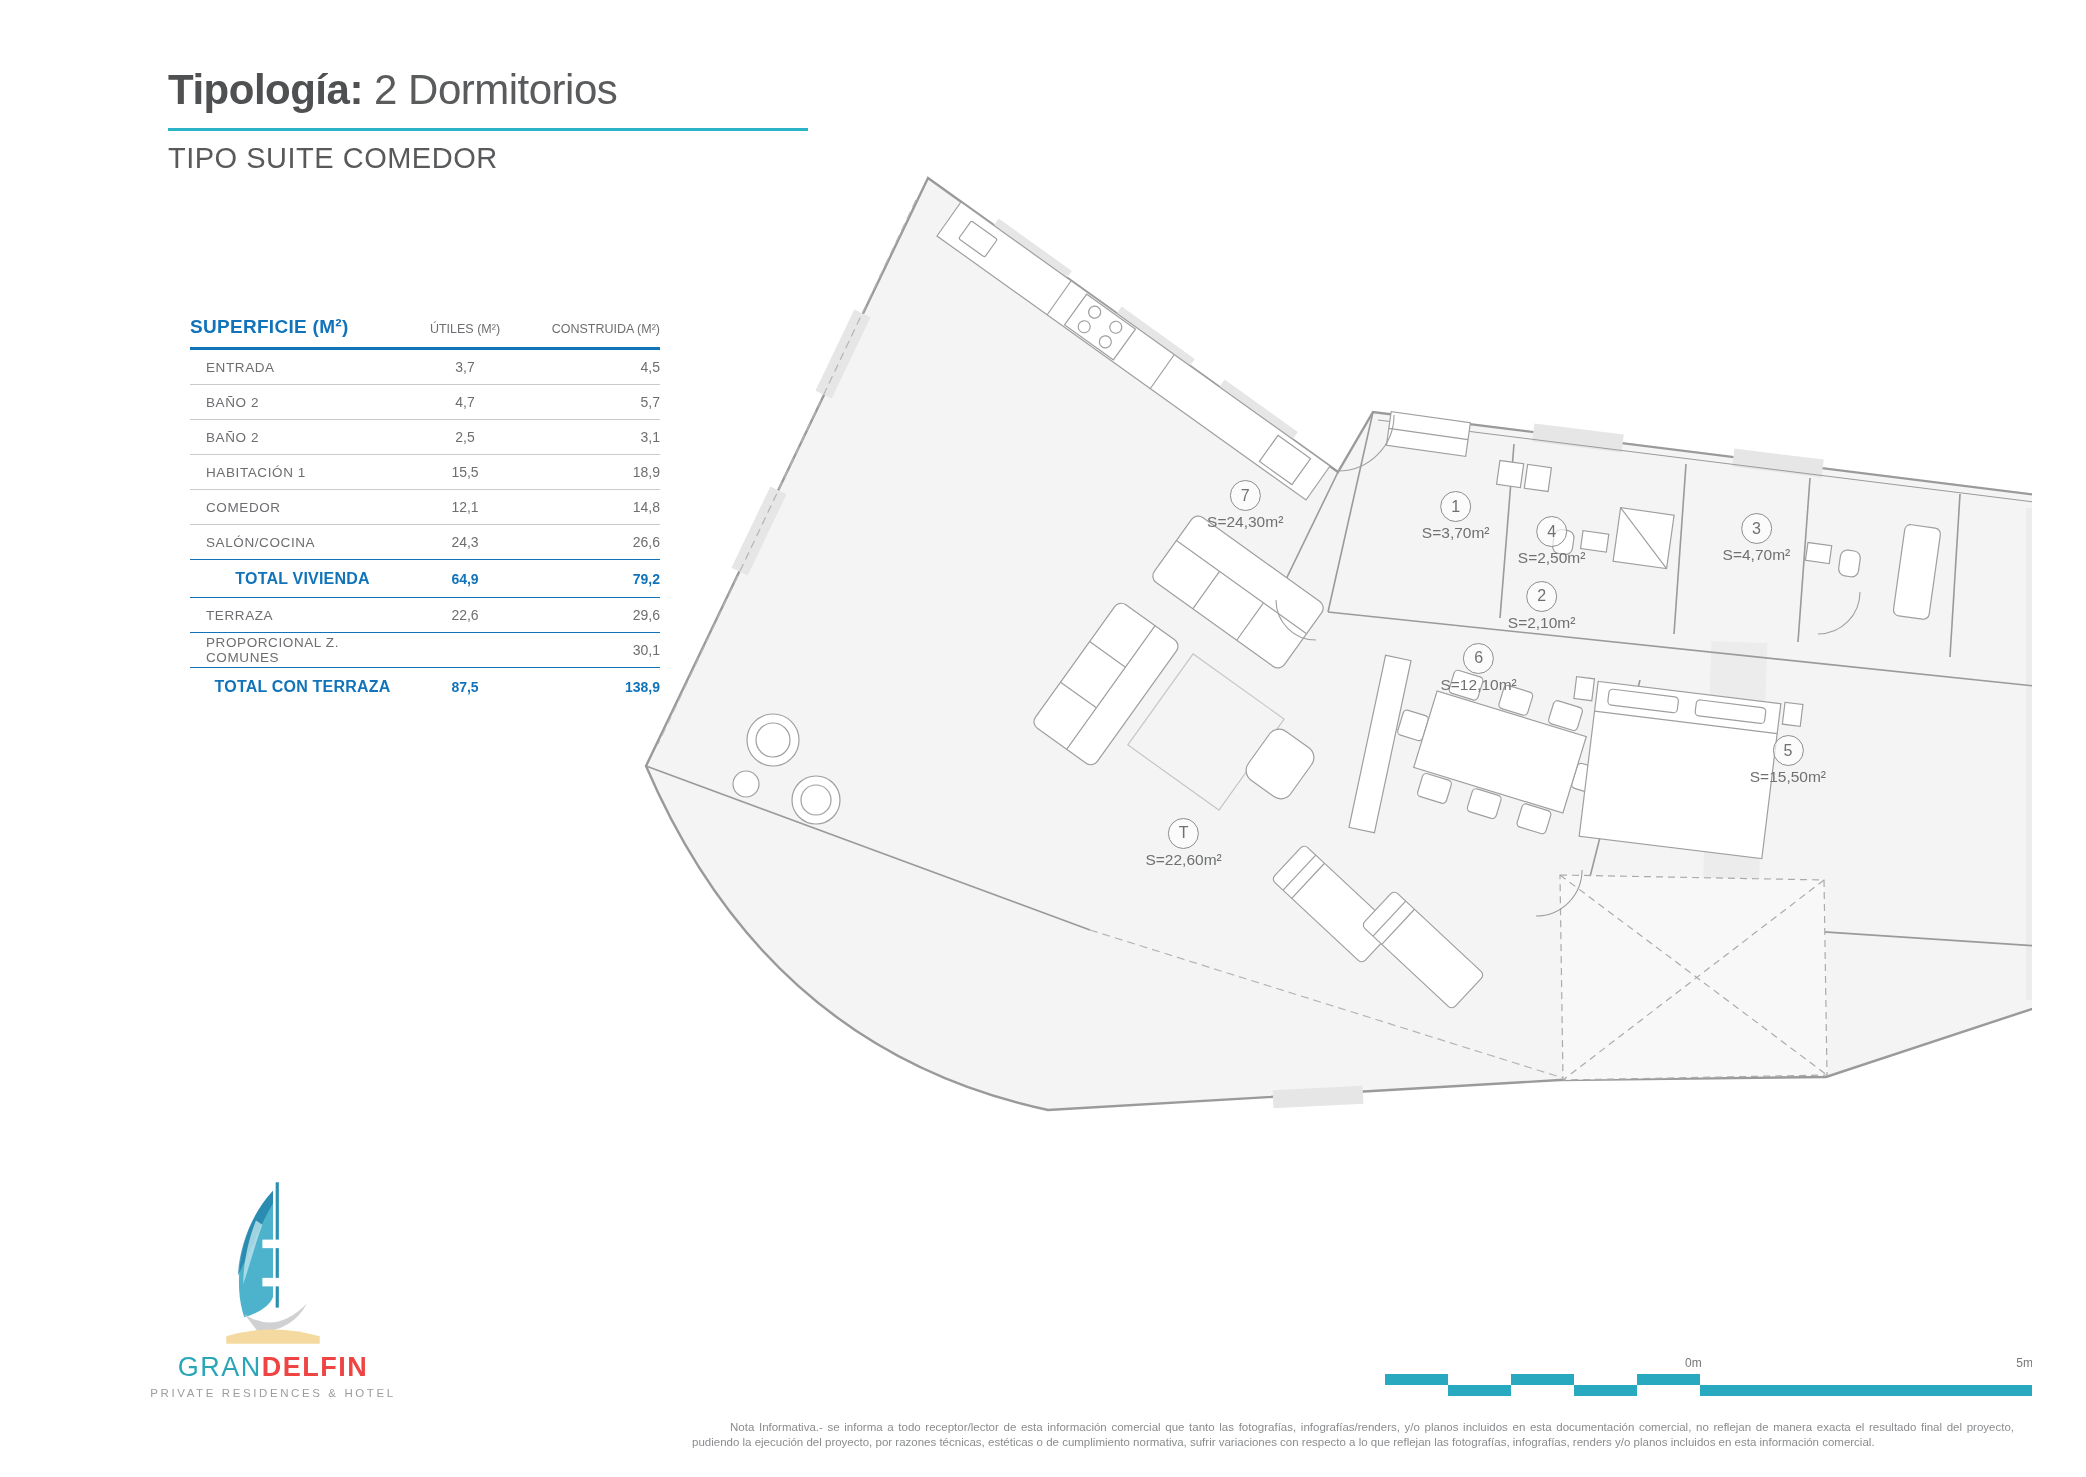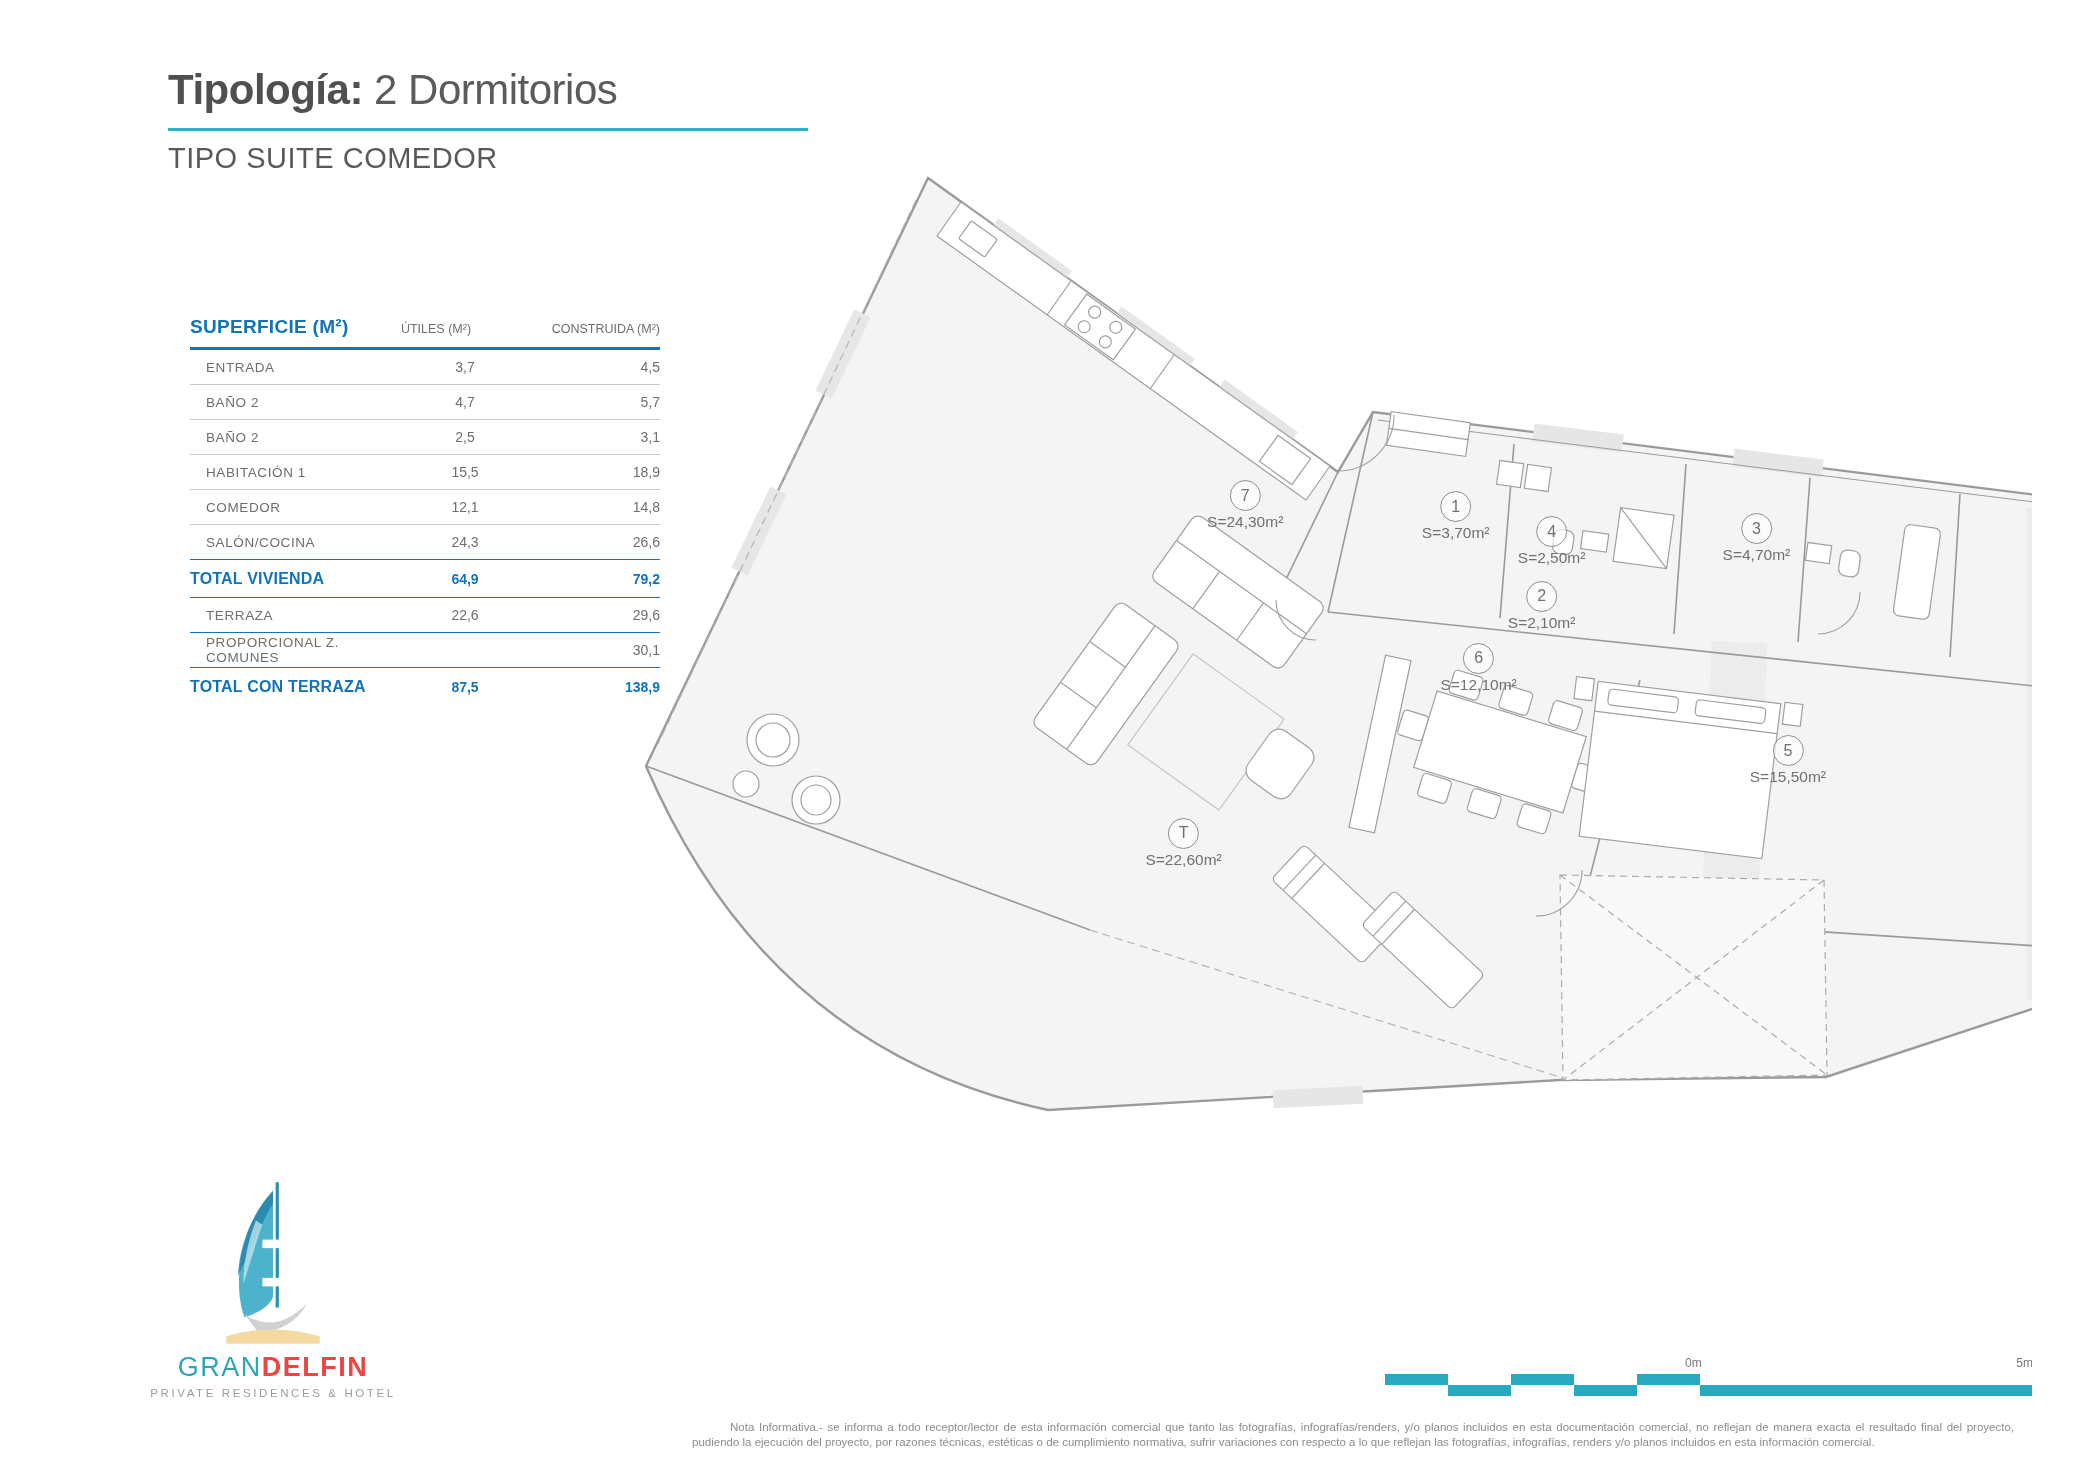--- a/index.html
+++ b/index.html
@@ -9,32 +9,32 @@
 
   
   .title { position:absolute; left:168px; top:66px; font-size:42px; color:#4f5052; letter-spacing:-0.5px; white-space:nowrap; }
   .title .bold { font-weight:bold; }
   .title .light { font-weight:normal; color:#5a5b5d; }
   .title-rule { position:absolute; left:168px; top:128px; width:640px; height:3px; background:#2bb3c7; }
   .subtitle { position:absolute; left:168px; top:142px; font-size:29px; color:#58595b; letter-spacing:0.5px; }
 
   
   .stable { position:absolute; left:190px; top:316px; width:470px; }
-  .t-head { display:flex; align-items:baseline; padding-bottom:9px; border-bottom:3px solid #1173ba;gap:29px; }
+  .t-head { display:flex; align-items:baseline; padding-bottom:9px; border-bottom:3px solid #1173ba; }
   .t-c1 { flex:1; }
   .t-c2 { width:100px; text-align:center; }
   .t-c3 { width:145px; text-align:right; }
   .t-head .t-c1 { font-size:19px; font-weight:bold; color:#1173ba; letter-spacing:0.3px; }
   .t-head .t-c2, .t-head .t-c3 { font-size:12.5px; color:#6d6e71; }
   .t-row { display:flex; align-items:center; height:35px; border-bottom:1px solid #c9cacb; font-size:13.5px; color:#6d6e71; }
   .t-row .t-c1 { padding-left:16px; letter-spacing:0.6px; }
   .t-row .t-c2, .t-row .t-c3 { font-size:14px; }
   .t-row.blue-sep { border-bottom:1.5px solid #1173ba; }
   .t-row.total { height:38px; border-bottom:1.5px solid #1173ba; font-weight:bold; color:#1173ba; font-size:16px; }
-  .t-row.total .t-c1 { padding-left:0; letter-spacing:0.2px; }
+  .t-row.total .t-c1 { padding-left:0; letter-spacing:0.2px;text-align:center; }
   .t-row.total.last { border-bottom:none; }
 
   
   .plan { position:absolute; left:628px; top:172px; width:1432px; height:995px; }
   .plan svg { width:100%; height:100%; display:block; }
   .room-label { position:absolute; transform:translate(-50%,0); text-align:center; color:#77787a; z-index:5; }
   .room-num { display:inline-flex; width:31px; height:31px; border:1.5px solid #8d8e90; border-radius:50%; align-items:center; justify-content:center; font-size:16px; background:rgba(255,255,255,0.65); color:#6f7072; }
   .room-area { display:block; font-size:15.5px; margin-top:2px; white-space:nowrap; color:#6f7072; }
 
   

